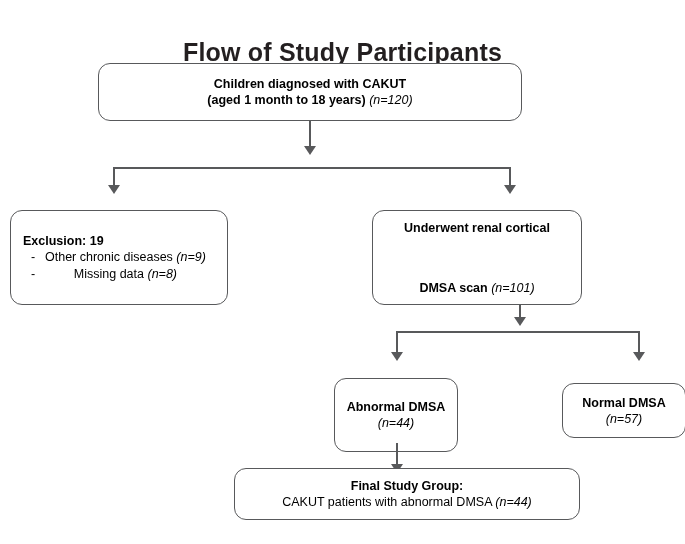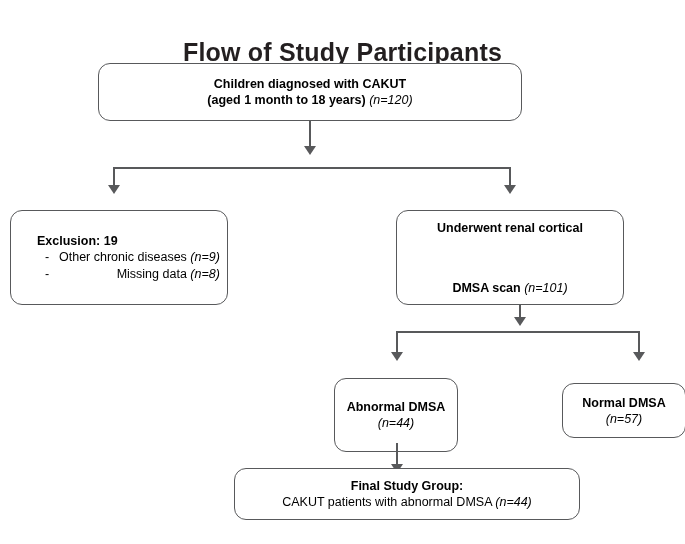--- a/index.html
+++ b/index.html
@@ -49,22 +49,22 @@
   .node .line {
     display: block;
     white-space: nowrap;
   }
   .b { font-weight: bold; }
   .i { font-style: italic; }
 
   
   .node.left {
     align-items: flex-start;
-    text-align: right;
-    padding-left: 26px;
+    text-align: center;
+    padding-left: 12px;
   }
   .node.left .line { white-space: nowrap; }
   .bullets {
     margin: 0;
     padding: 0;
     list-style: none;
   }
   .bullets li {
     display: block;
     white-space: nowrap;
@@ -119,21 +119,21 @@
   <div class="arrow" style="left:504px; top:185px;"></div>
 
   <div class="node left" style="left:10px; top:210px; width:218px; height:95px;">
     <span class="line b">Exclusion: 19</span>
     <ul class="bullets">
       <li><span>Other chronic diseases </span><span class="i">(n=9)</span></li>
       <li><span>Missing data </span><span class="i">(n=8)</span></li>
     </ul>
   </div>
 
-  <div class="node" style="left:396px; top:210px; width:228px; height:95px;gap:44px;">
+  <div class="node" style="left:372px; top:210px; width:210px; height:95px;gap:44px;">
     <span class="line b">Underwent renal cortical</span>
     <span class="line">
       <span class="b">DMSA scan </span><span class="i">(n=101)</span>
     </span>
   </div>
 
   <div class="vline" style="left:519px; top:305px; height:13px;"></div>
   <div class="arrow" style="left:514px; top:317px;"></div>
 
   <div class="hline" style="left:396px; top:331px; width:244px;"></div>

